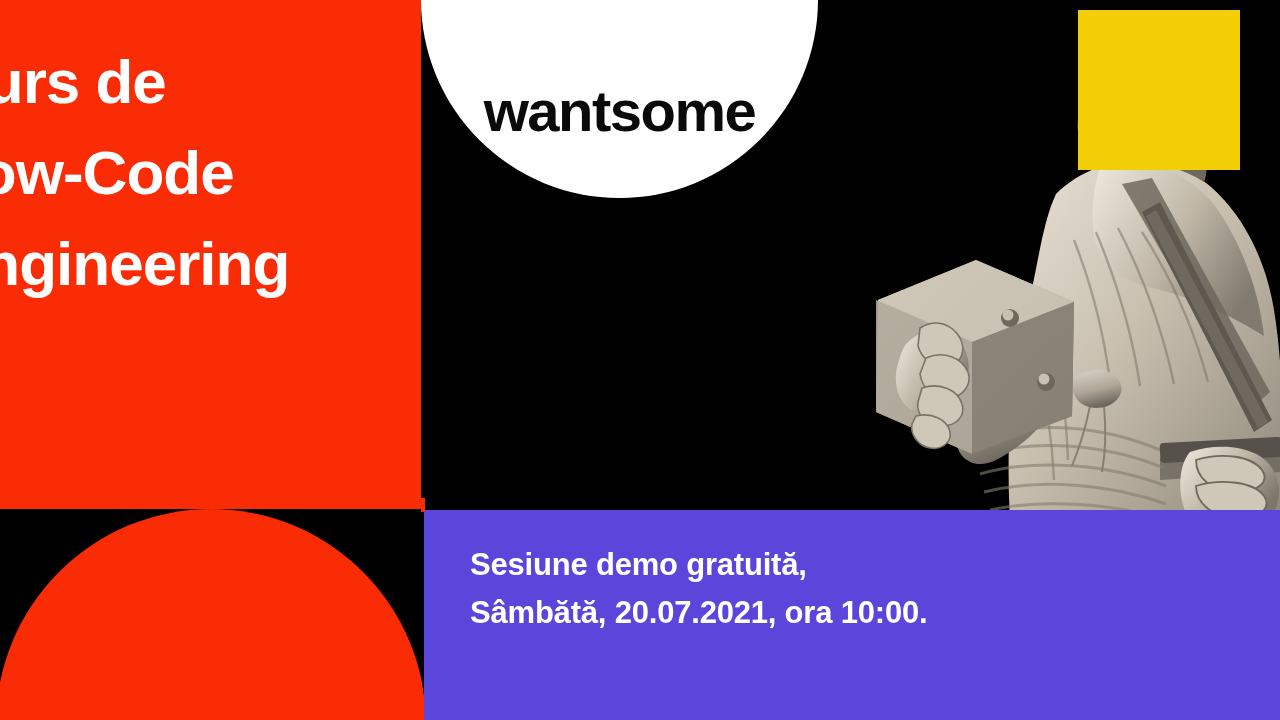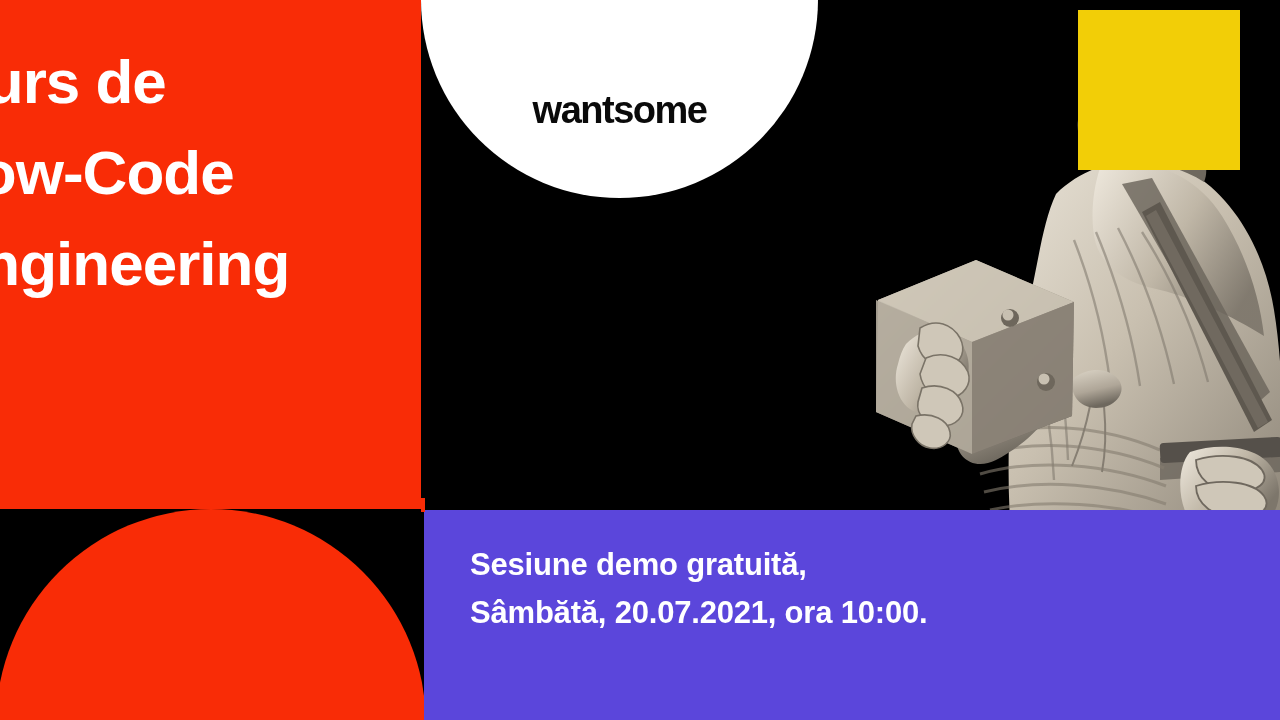--- a/index.html
+++ b/index.html
@@ -73,21 +73,21 @@
     width: 397px;
     height: 198px;
     display: flex;
     align-items: center;
     justify-content: center;
     padding-top: 22px;
     box-sizing: border-box;
     color: #0A0A0A;
     font-family: "Liberation Sans", sans-serif;
     font-weight: bold;
-    font-size: 38px;
+    font-size: 58px;
     letter-spacing: -1.5px;
   }
 
   
   .yellow-square {
     position: absolute;
     left: 1078px;
     top: 10px;
     width: 162px;
     height: 160px;

